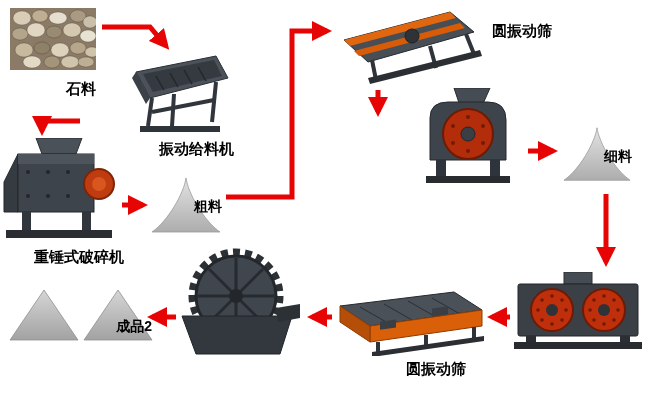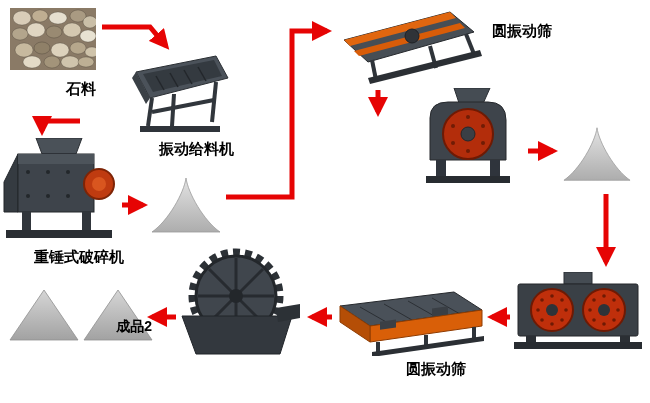--- a/index.html
+++ b/index.html
@@ -240,17 +240,19 @@
       <path d="M606,194 L606,262" marker-end="url(#ah)"></path>
       <path d="M510,317 L492,317" marker-end="url(#ah)"></path>
       <path d="M332,317 L312,317" marker-end="url(#ah)"></path>
       <path d="M176,317 L152,317" marker-end="url(#ah)"></path>
     </g>
   </svg>
 
   <div class="label" style="left:10px;top:80px;width:86px">石料</div>
   <div class="label" style="left:122px;top:140px;width:112px">振动给料机</div>
   <div class="label" style="left:0px;top:248px;width:124px">重锤式破碎机</div>
+  <div class="label small" style="left:150px;top:198px;width:72px">粗料</div>
   <div class="label" style="left:492px;top:22px;width:80px;text-align:left">圆振动筛</div>
+  <div class="label small" style="left:562px;top:148px;width:70px">细料</div>
   <div class="label" style="left:356px;top:360px;width:110px">圆振动筛</div>
   <div class="label small" style="left:80px;top:318px;width:72px">成品2</div>
 
 </div>
 
 </body></html>

